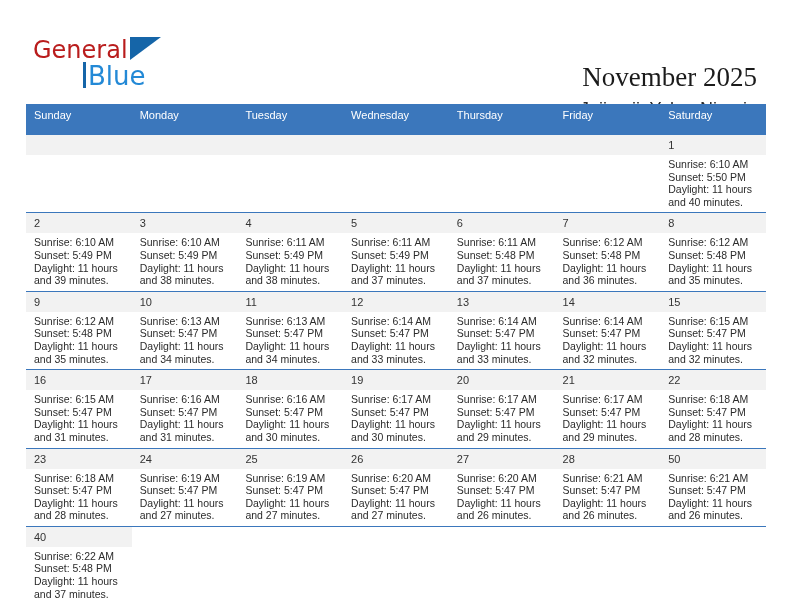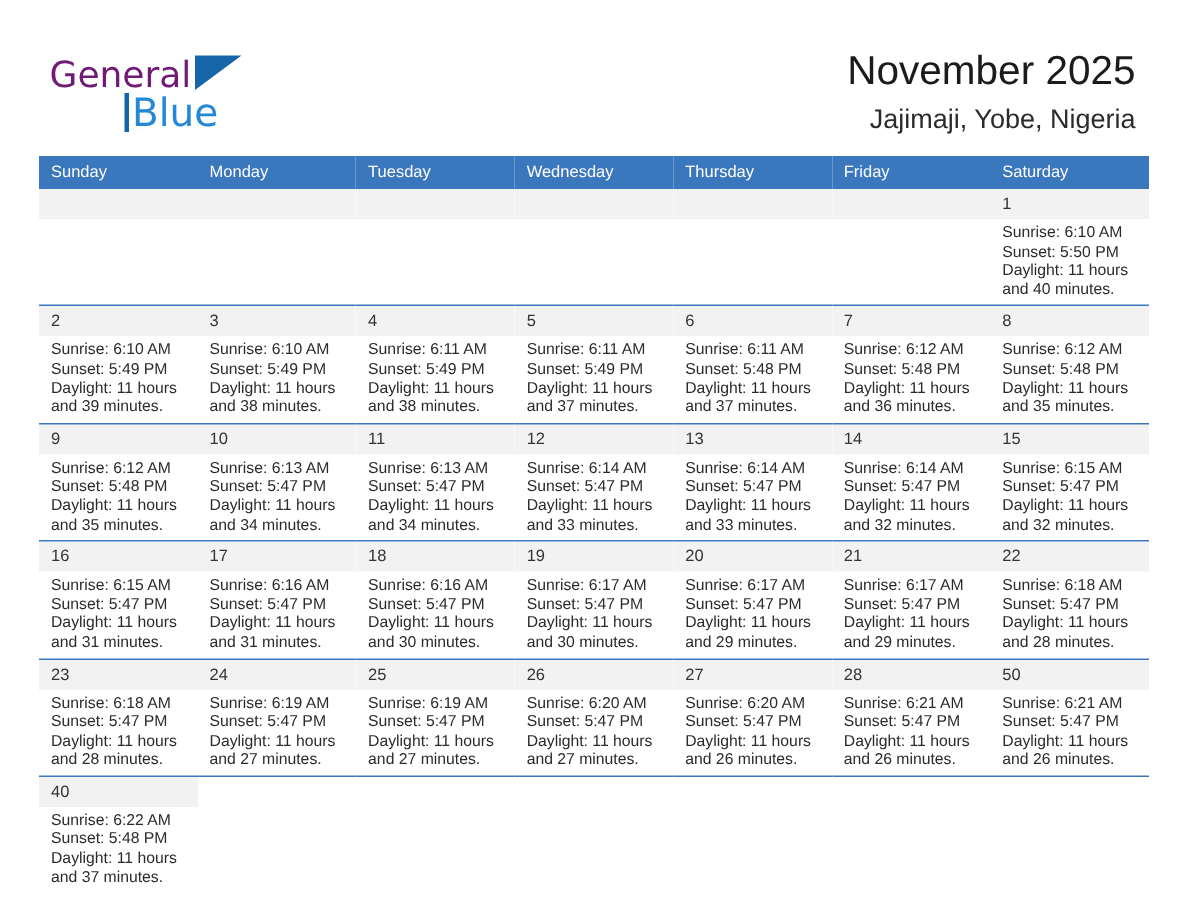--- a/index.html
+++ b/index.html
@@ -37,21 +37,21 @@
     top: 36px;
     width: 180px;
     height: 54px;
   }
   .logo-general {
     position: absolute;
     left: 0;
     top: 0;
     font-size: 24px;
     letter-spacing: 0px;
-    color: #701a75;
+    color: #b91c1c;
     font-family: "DejaVu Sans", sans-serif;
     font-weight: 400;
   }
   .logo-triangle {
     position: absolute;
     left: 97px;
     top: 1px;
     width: 0;
     height: 0;
     border-left: 31px solid #1565a8;
@@ -79,22 +79,23 @@
     position: absolute;
     right: 35px;
     top: 30px;
     text-align: right;
   }
   .cal-title {
     font-size: 27px;
     font-weight: 400;
     color: #1b1b1b;
     line-height: 34px;
-    font-family: Liberation Sans, sans-serif;
+    font-family: Liberation Serif, serif;
     white-space: nowrap;
+    margin-top: 30px;
   }
   .cal-subtitle {
     font-size: 18px;
     font-weight: 400;
     color: #2b2b2b;
     line-height: 22px;
     margin-top: 4px;
     white-space: nowrap;
   }
 
@@ -106,21 +107,21 @@
     width: 740px;
     border-collapse: collapse;
     table-layout: fixed;
   }
   .calendar th {
     background: #3b77bc;
     color: #ffffff;
     font-size: 11px;
     font-weight: normal;
     text-align: left;
-    padding: 5px 0 5px 8px;
+    padding: 5px 0 14px 8px;
     height: 12px;
     border: none;
     font-family: "Liberation Sans", sans-serif;
   }
   .calendar td {
     vertical-align: top;
     padding: 0;
     border-bottom: 1px solid #3b77bc;
     background: #ffffff;
     height: 66px;

